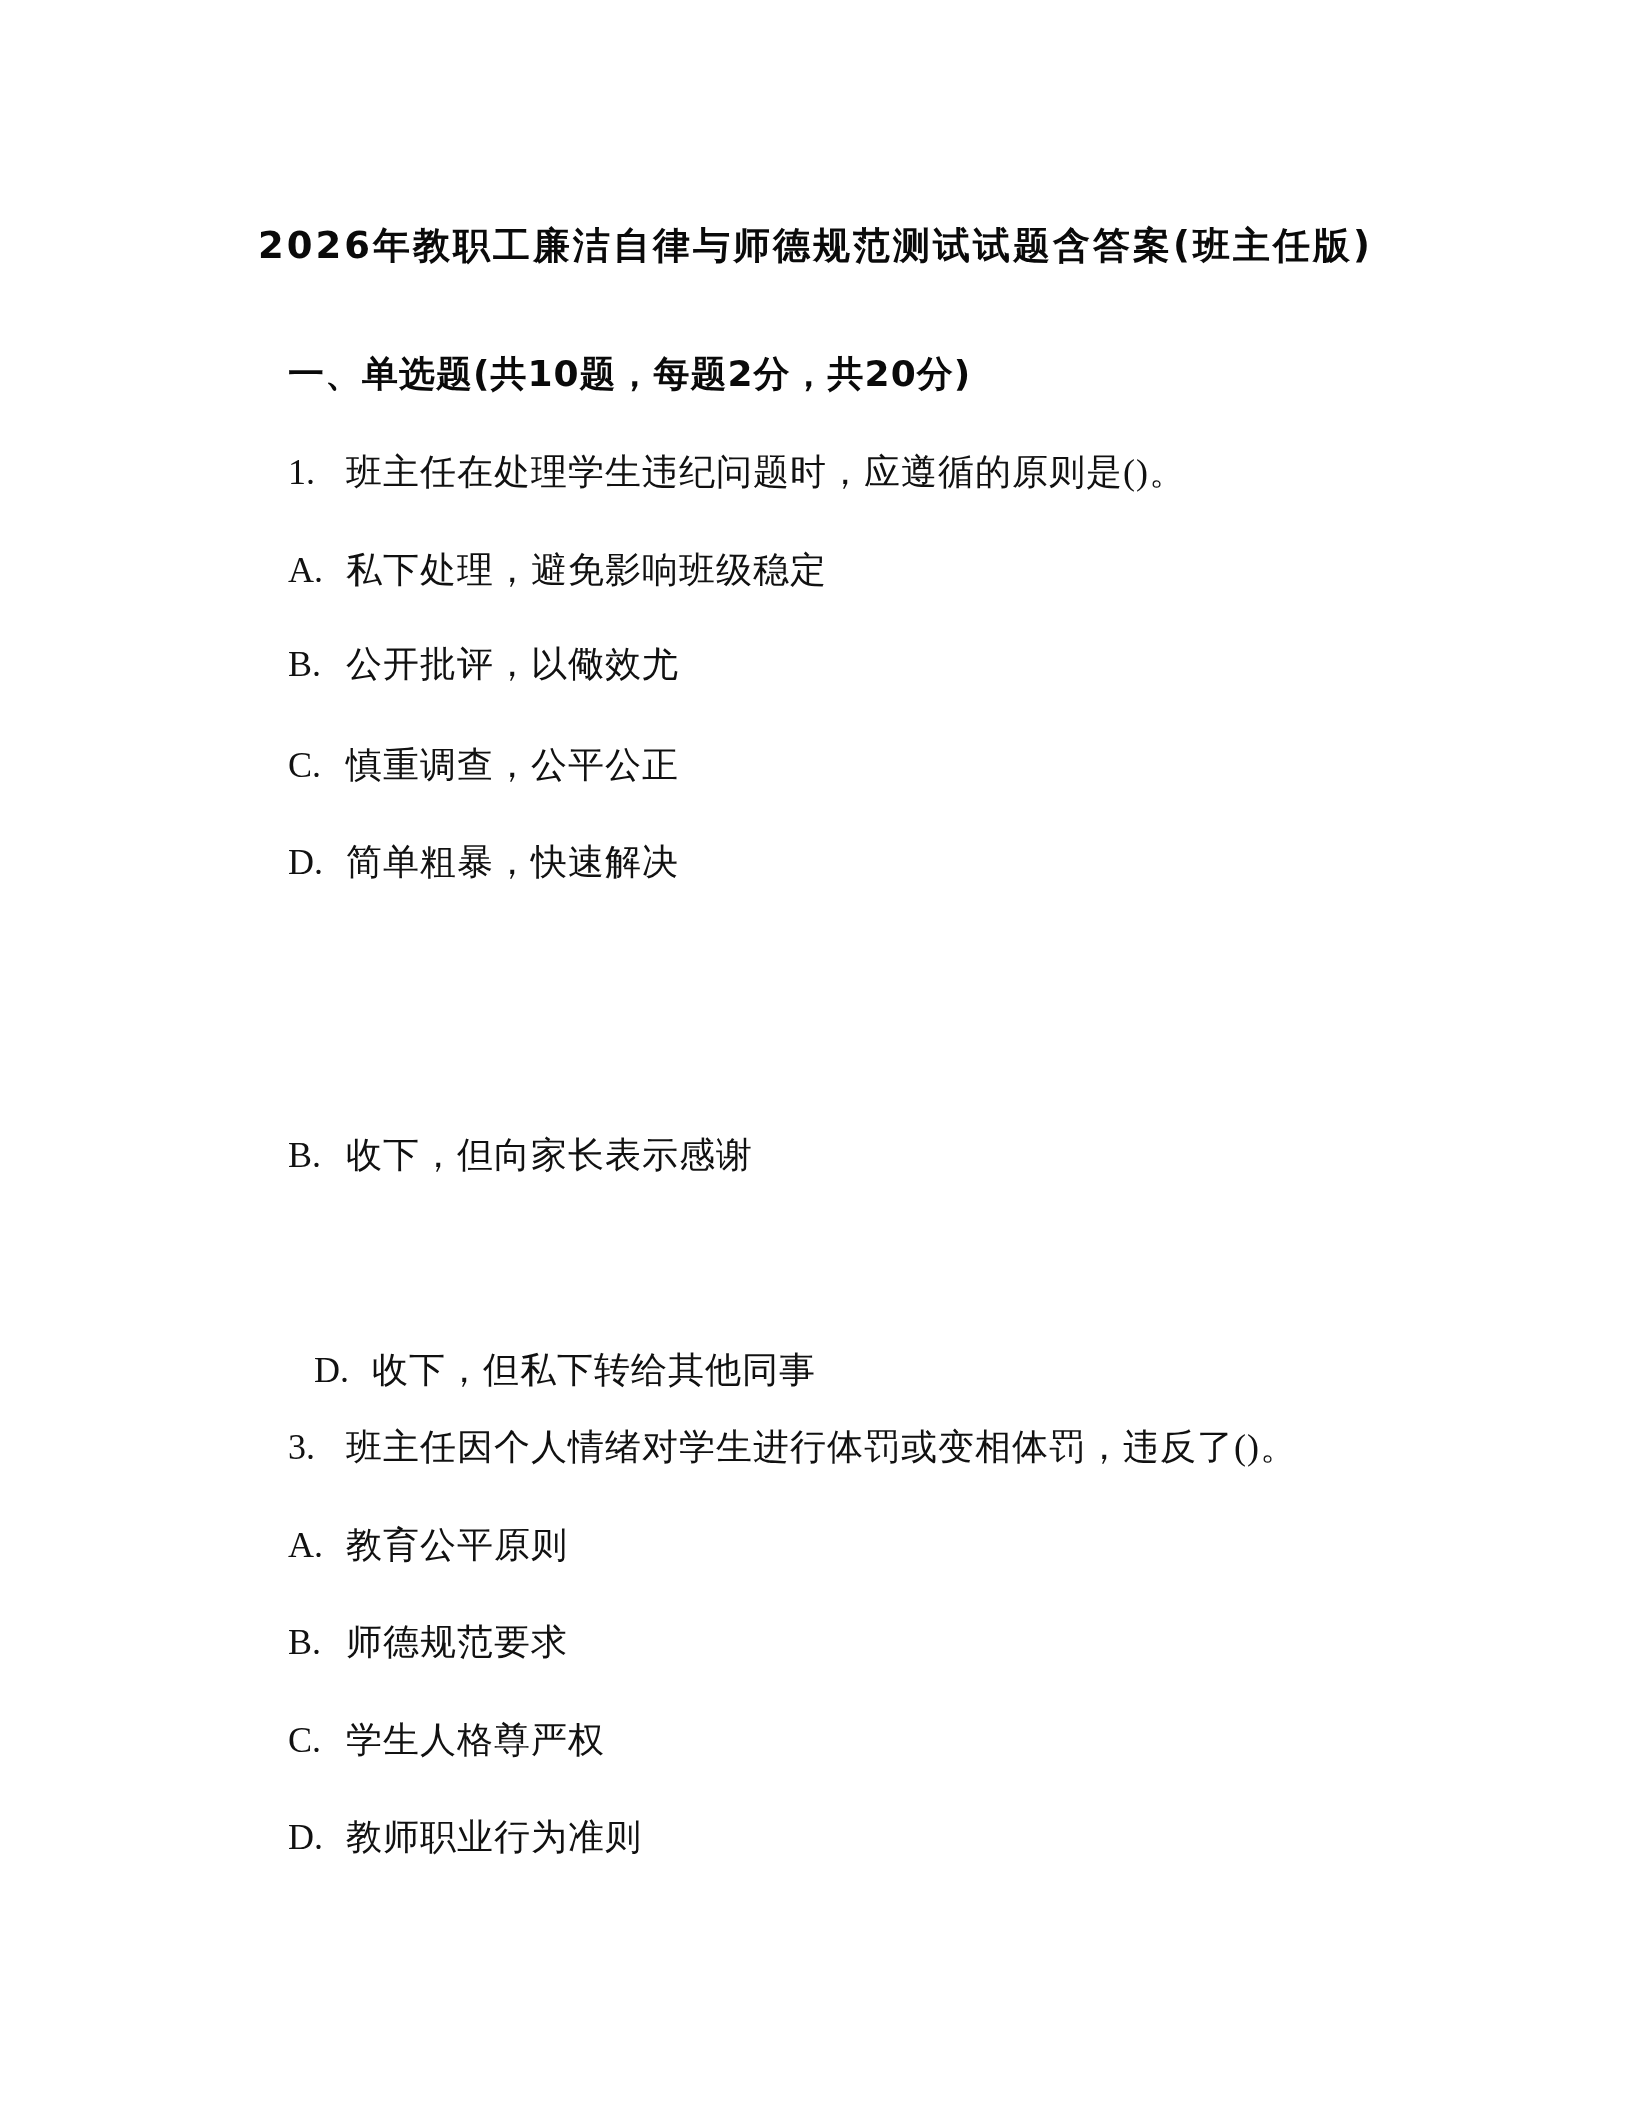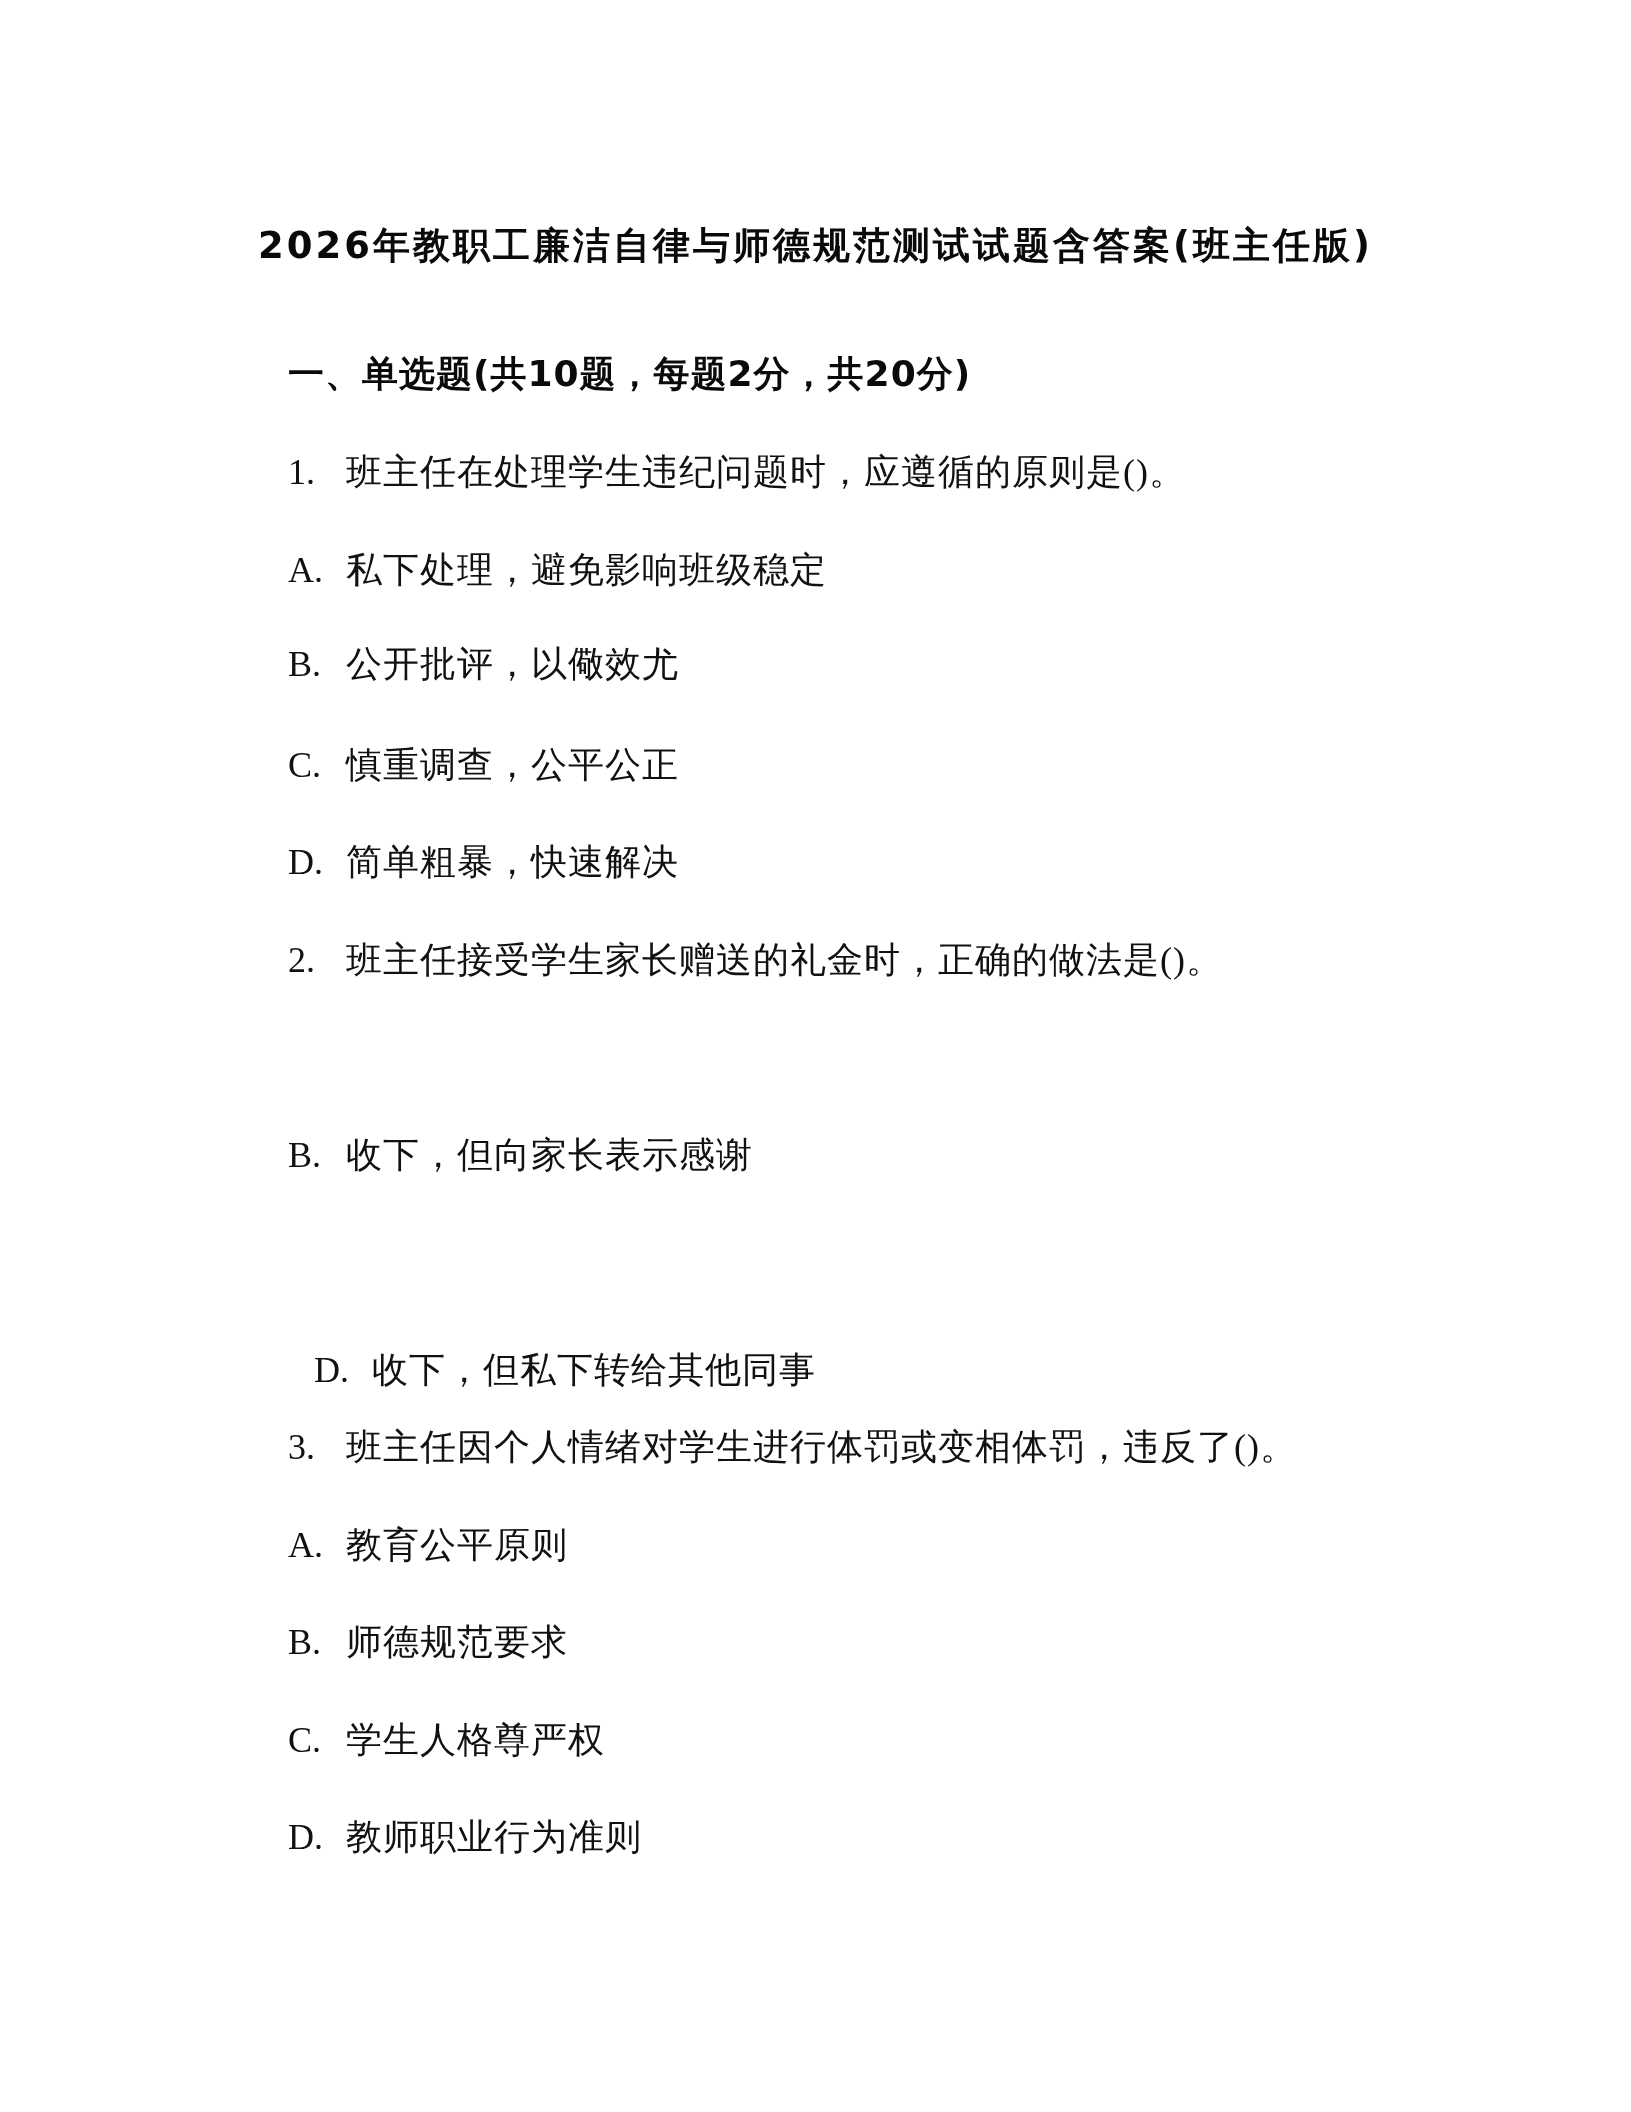--- a/index.html
+++ b/index.html
@@ -82,23 +82,20 @@
   <div class="line" style="top:612px;margin-top:24px;">
     <span class="marker">B.</span><span class="text">公开批评，以儆效尤</span>
   </div>
   <div class="line" style="top:737px;">
     <span class="marker">C.</span><span class="text">慎重调查，公平公正</span>
   </div>
   <div class="line" style="top:834px;">
     <span class="marker">D.</span><span class="text">简单粗暴，快速解决</span>
   </div>
 
-  <div class="line" style="top:932px;">
-    <span class="marker">2.</span><span class="text">班主任接受学生家长赠送的礼金时，正确的做法是()。</span>
-  </div>
   <div class="line" style="top:1127px;">
     <span class="marker">B.</span><span class="text">收下，但向家长表示感谢</span>
   </div>
   <div class="line" style="top:1342px;margin-left:26px;">
     <span class="marker">D.</span><span class="text">收下，但私下转给其他同事</span>
   </div>
 
   <div class="line" style="top:1419px;">
     <span class="marker">3.</span><span class="text">班主任因个人情绪对学生进行体罚或变相体罚，违反了()。</span>
   </div>

